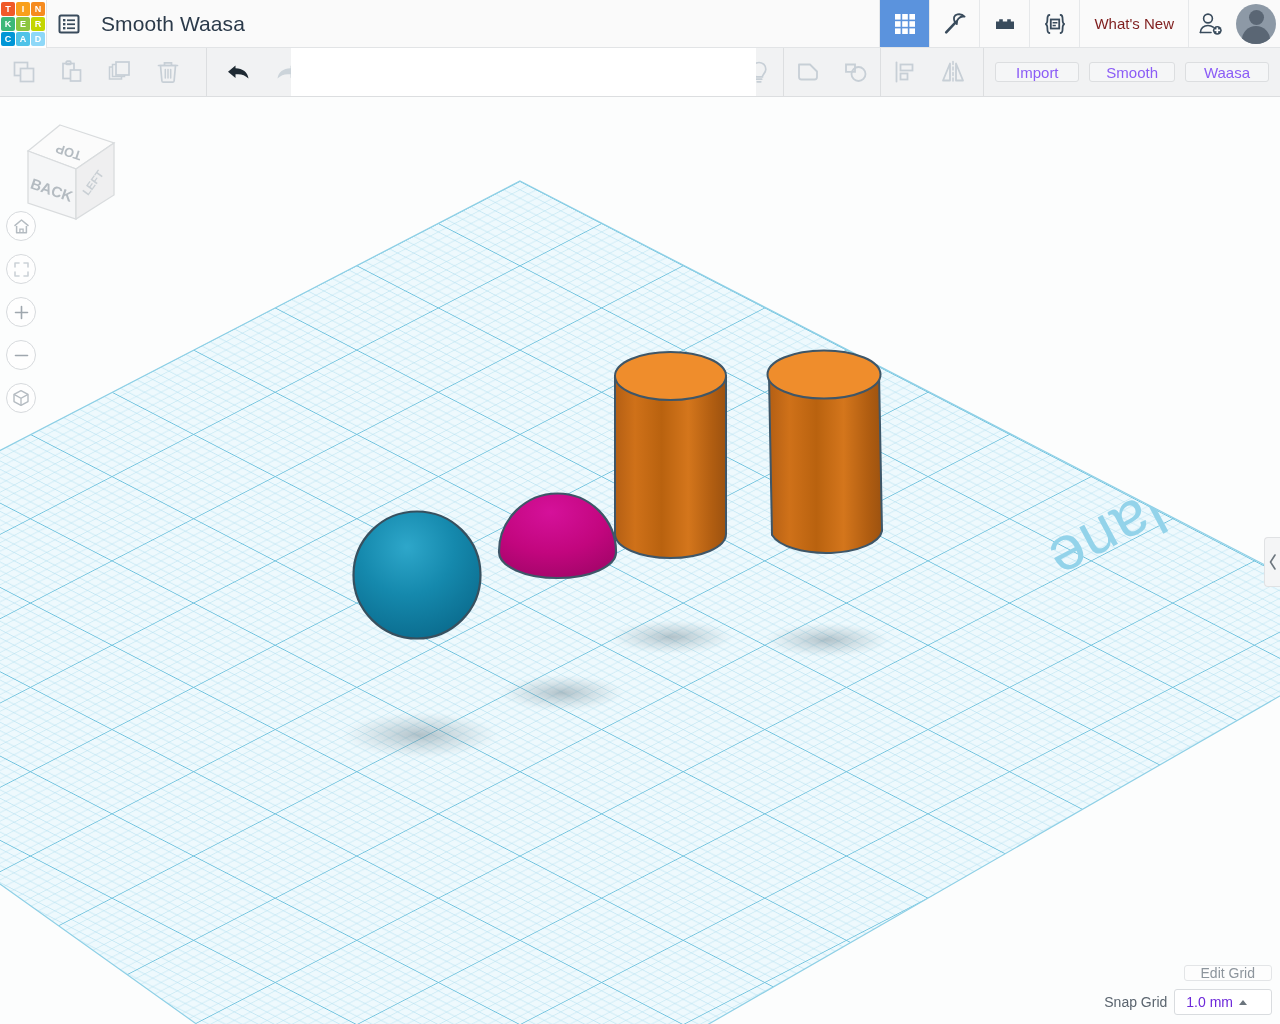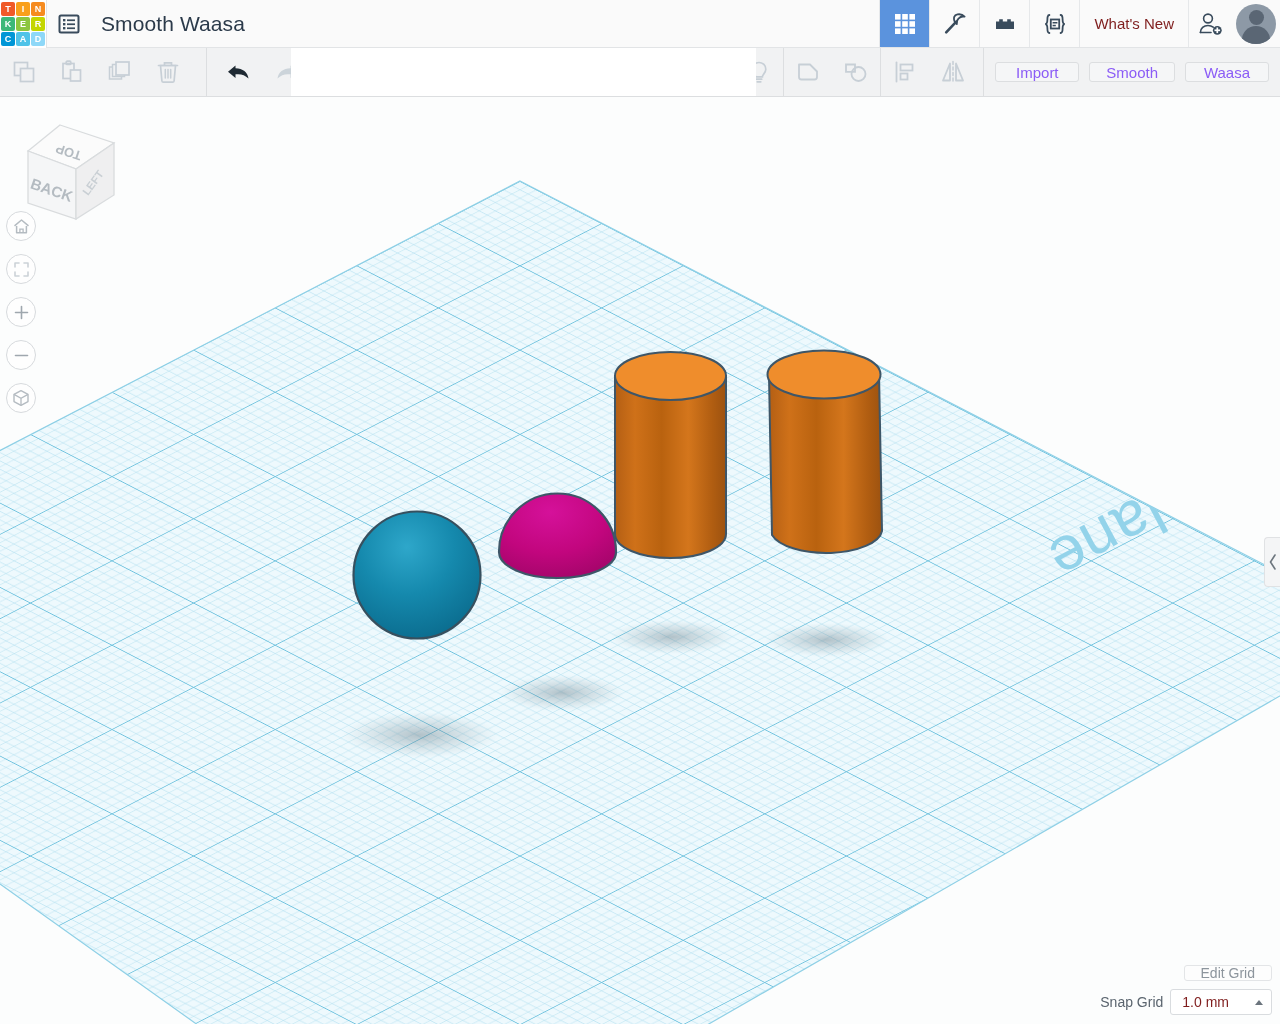--- a/index.html
+++ b/index.html
@@ -155,24 +155,24 @@
     background: rgba(252,253,253,.82); color: #8d959d; font-size: 14px;
     display: flex; align-items: center; justify-content: center;
     cursor: pointer; z-index: 25;
   }
   .snap-row {
     position: absolute; right: 8px; bottom: 9px;
     display: flex; align-items: center; gap: 7px; z-index: 25;
   }
   .snap-label { font-size: 14px; color: #5a646e; }
   .snap-select {
-    height: 26px; padding: 0 8px 0 11px;
+    height: 26px; padding: 0 24px 0 11px;
     border: 1px solid #d9dcdf; border-radius: 3px;
-    background: rgba(255,255,255,.9); color: #7f1d1d; font-size: 14px;
-    display: flex; align-items: center; gap: 26px;
+    background: rgba(255,255,255,.9); color: #6d28d9; font-size: 14px;
+    display: flex; align-items: center; gap: 6px;
     cursor: pointer;
   }
   .caret-up {
     width: 0; height: 0;
     border-left: 4px solid transparent; border-right: 4px solid transparent;
     border-bottom: 5px solid #6b747d;
   }
 </style>
 </head>
 <body>

